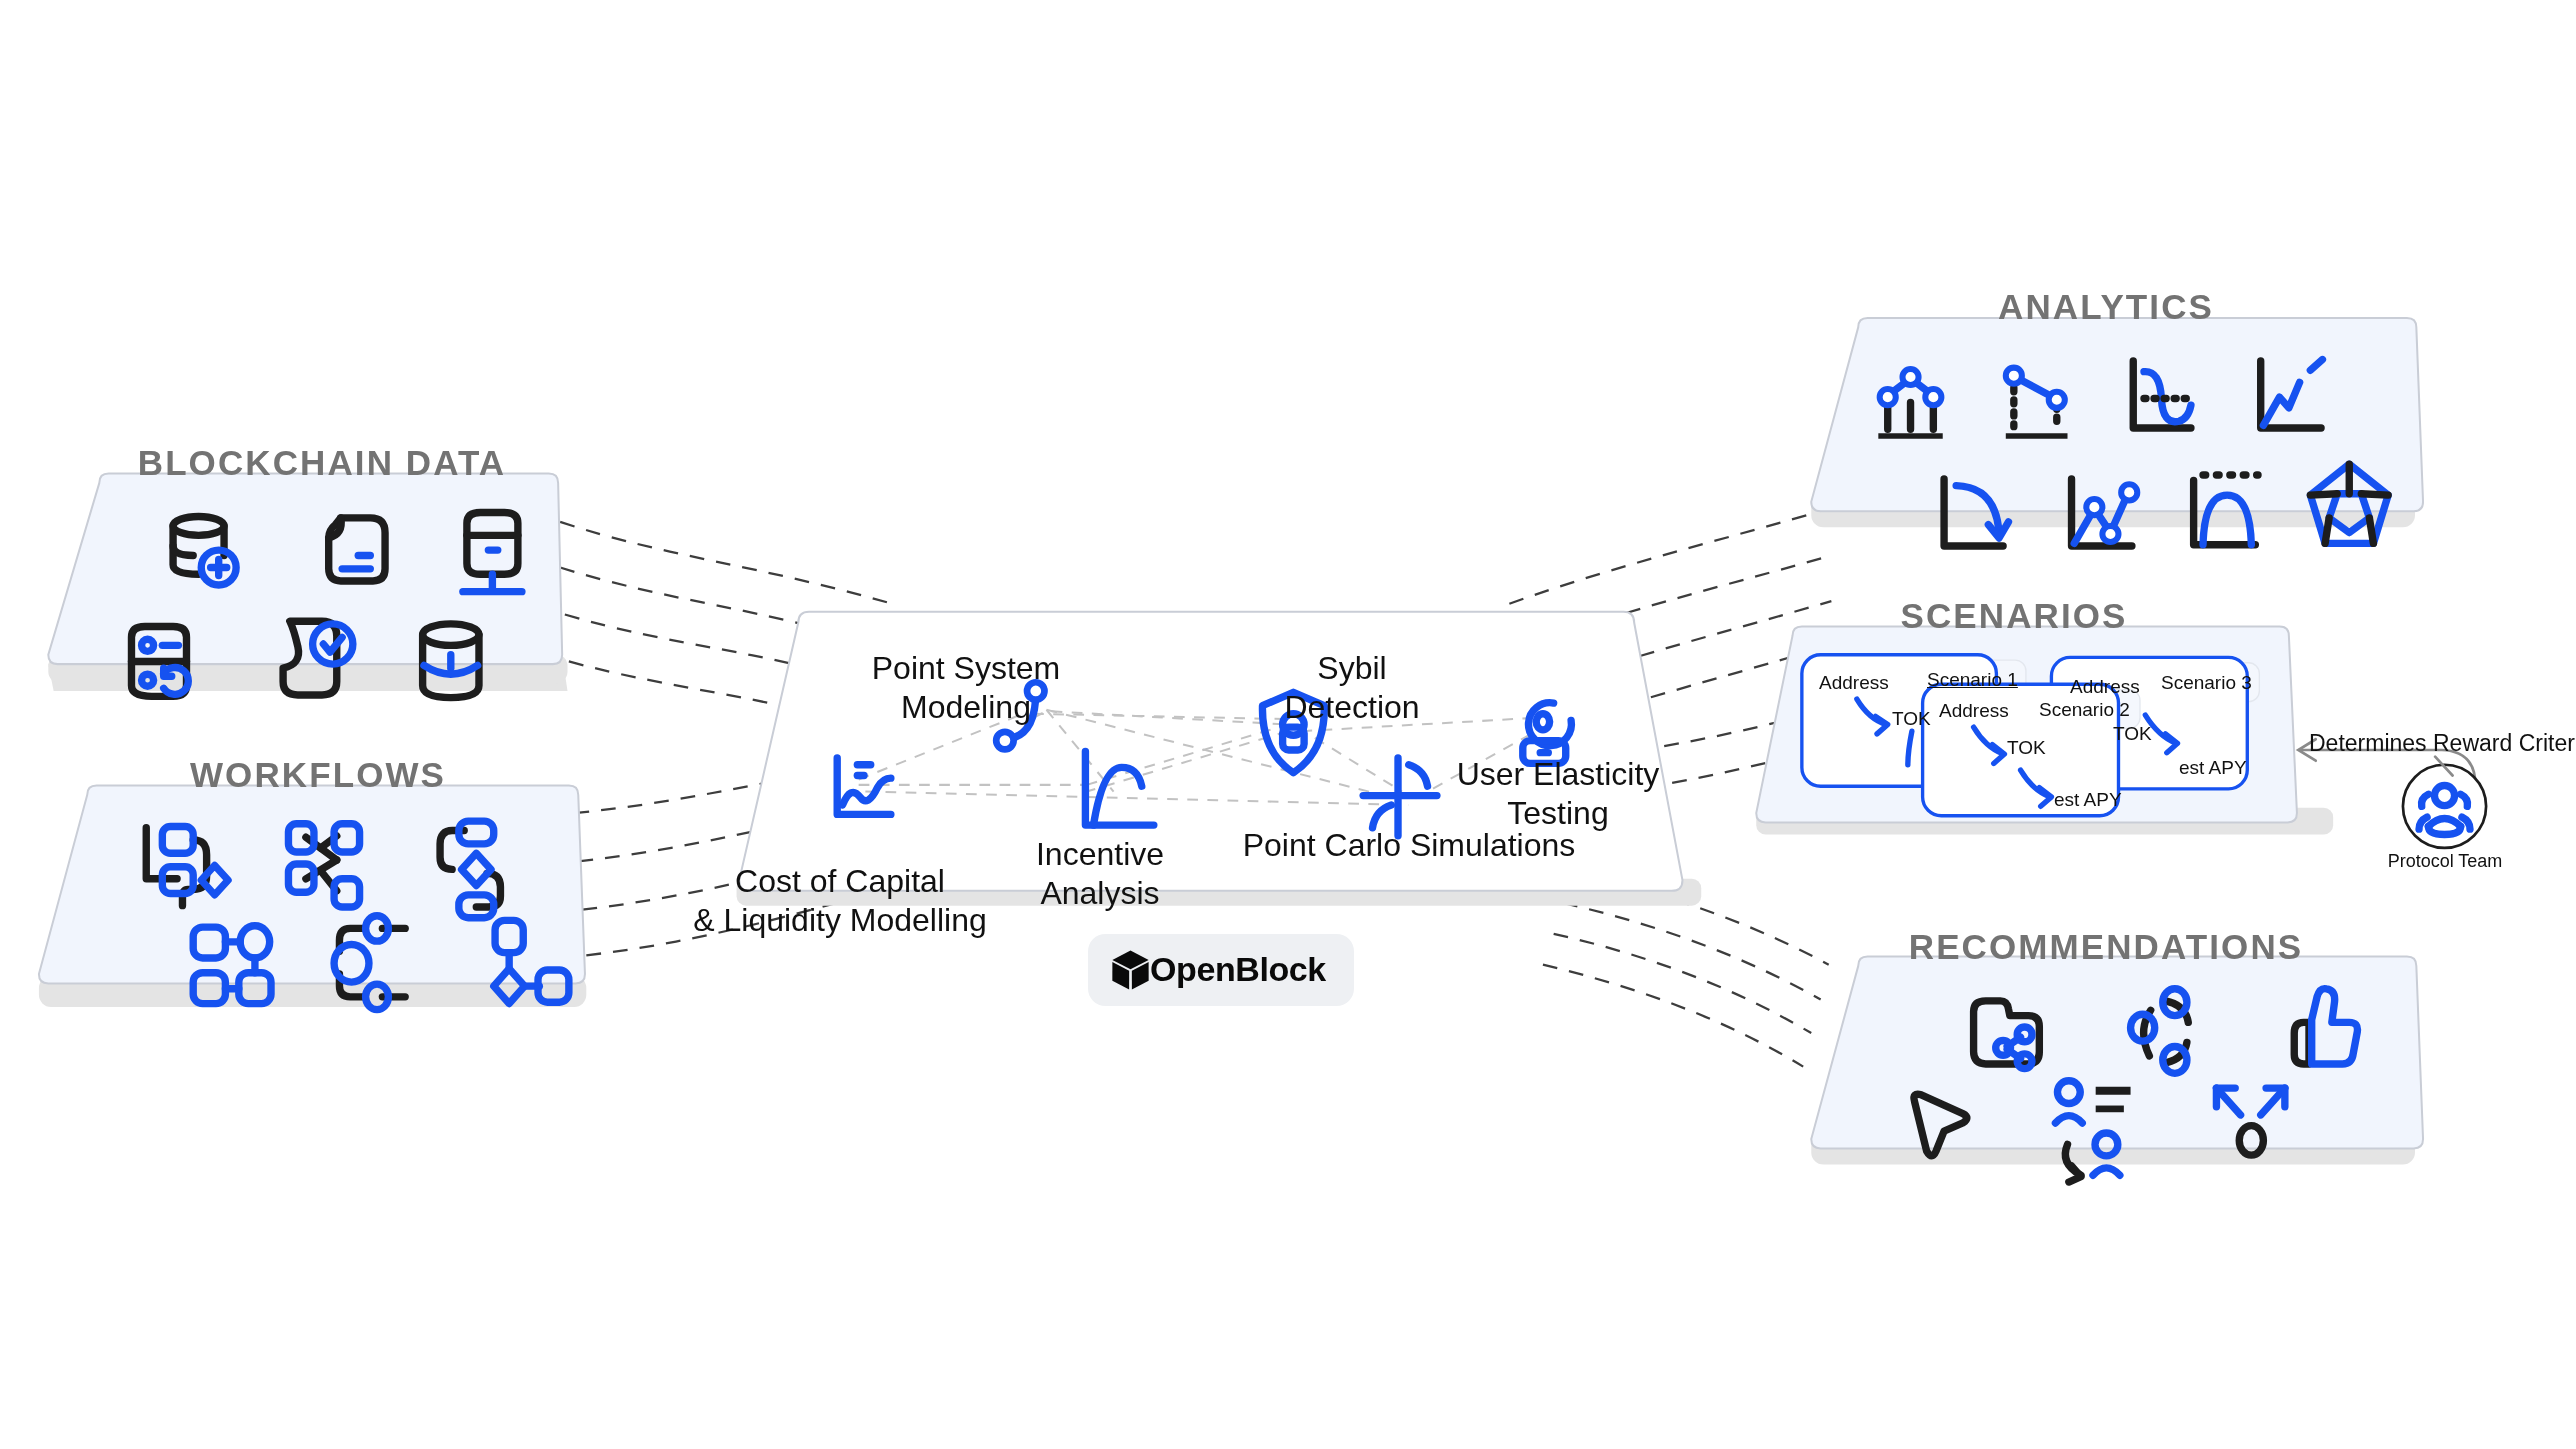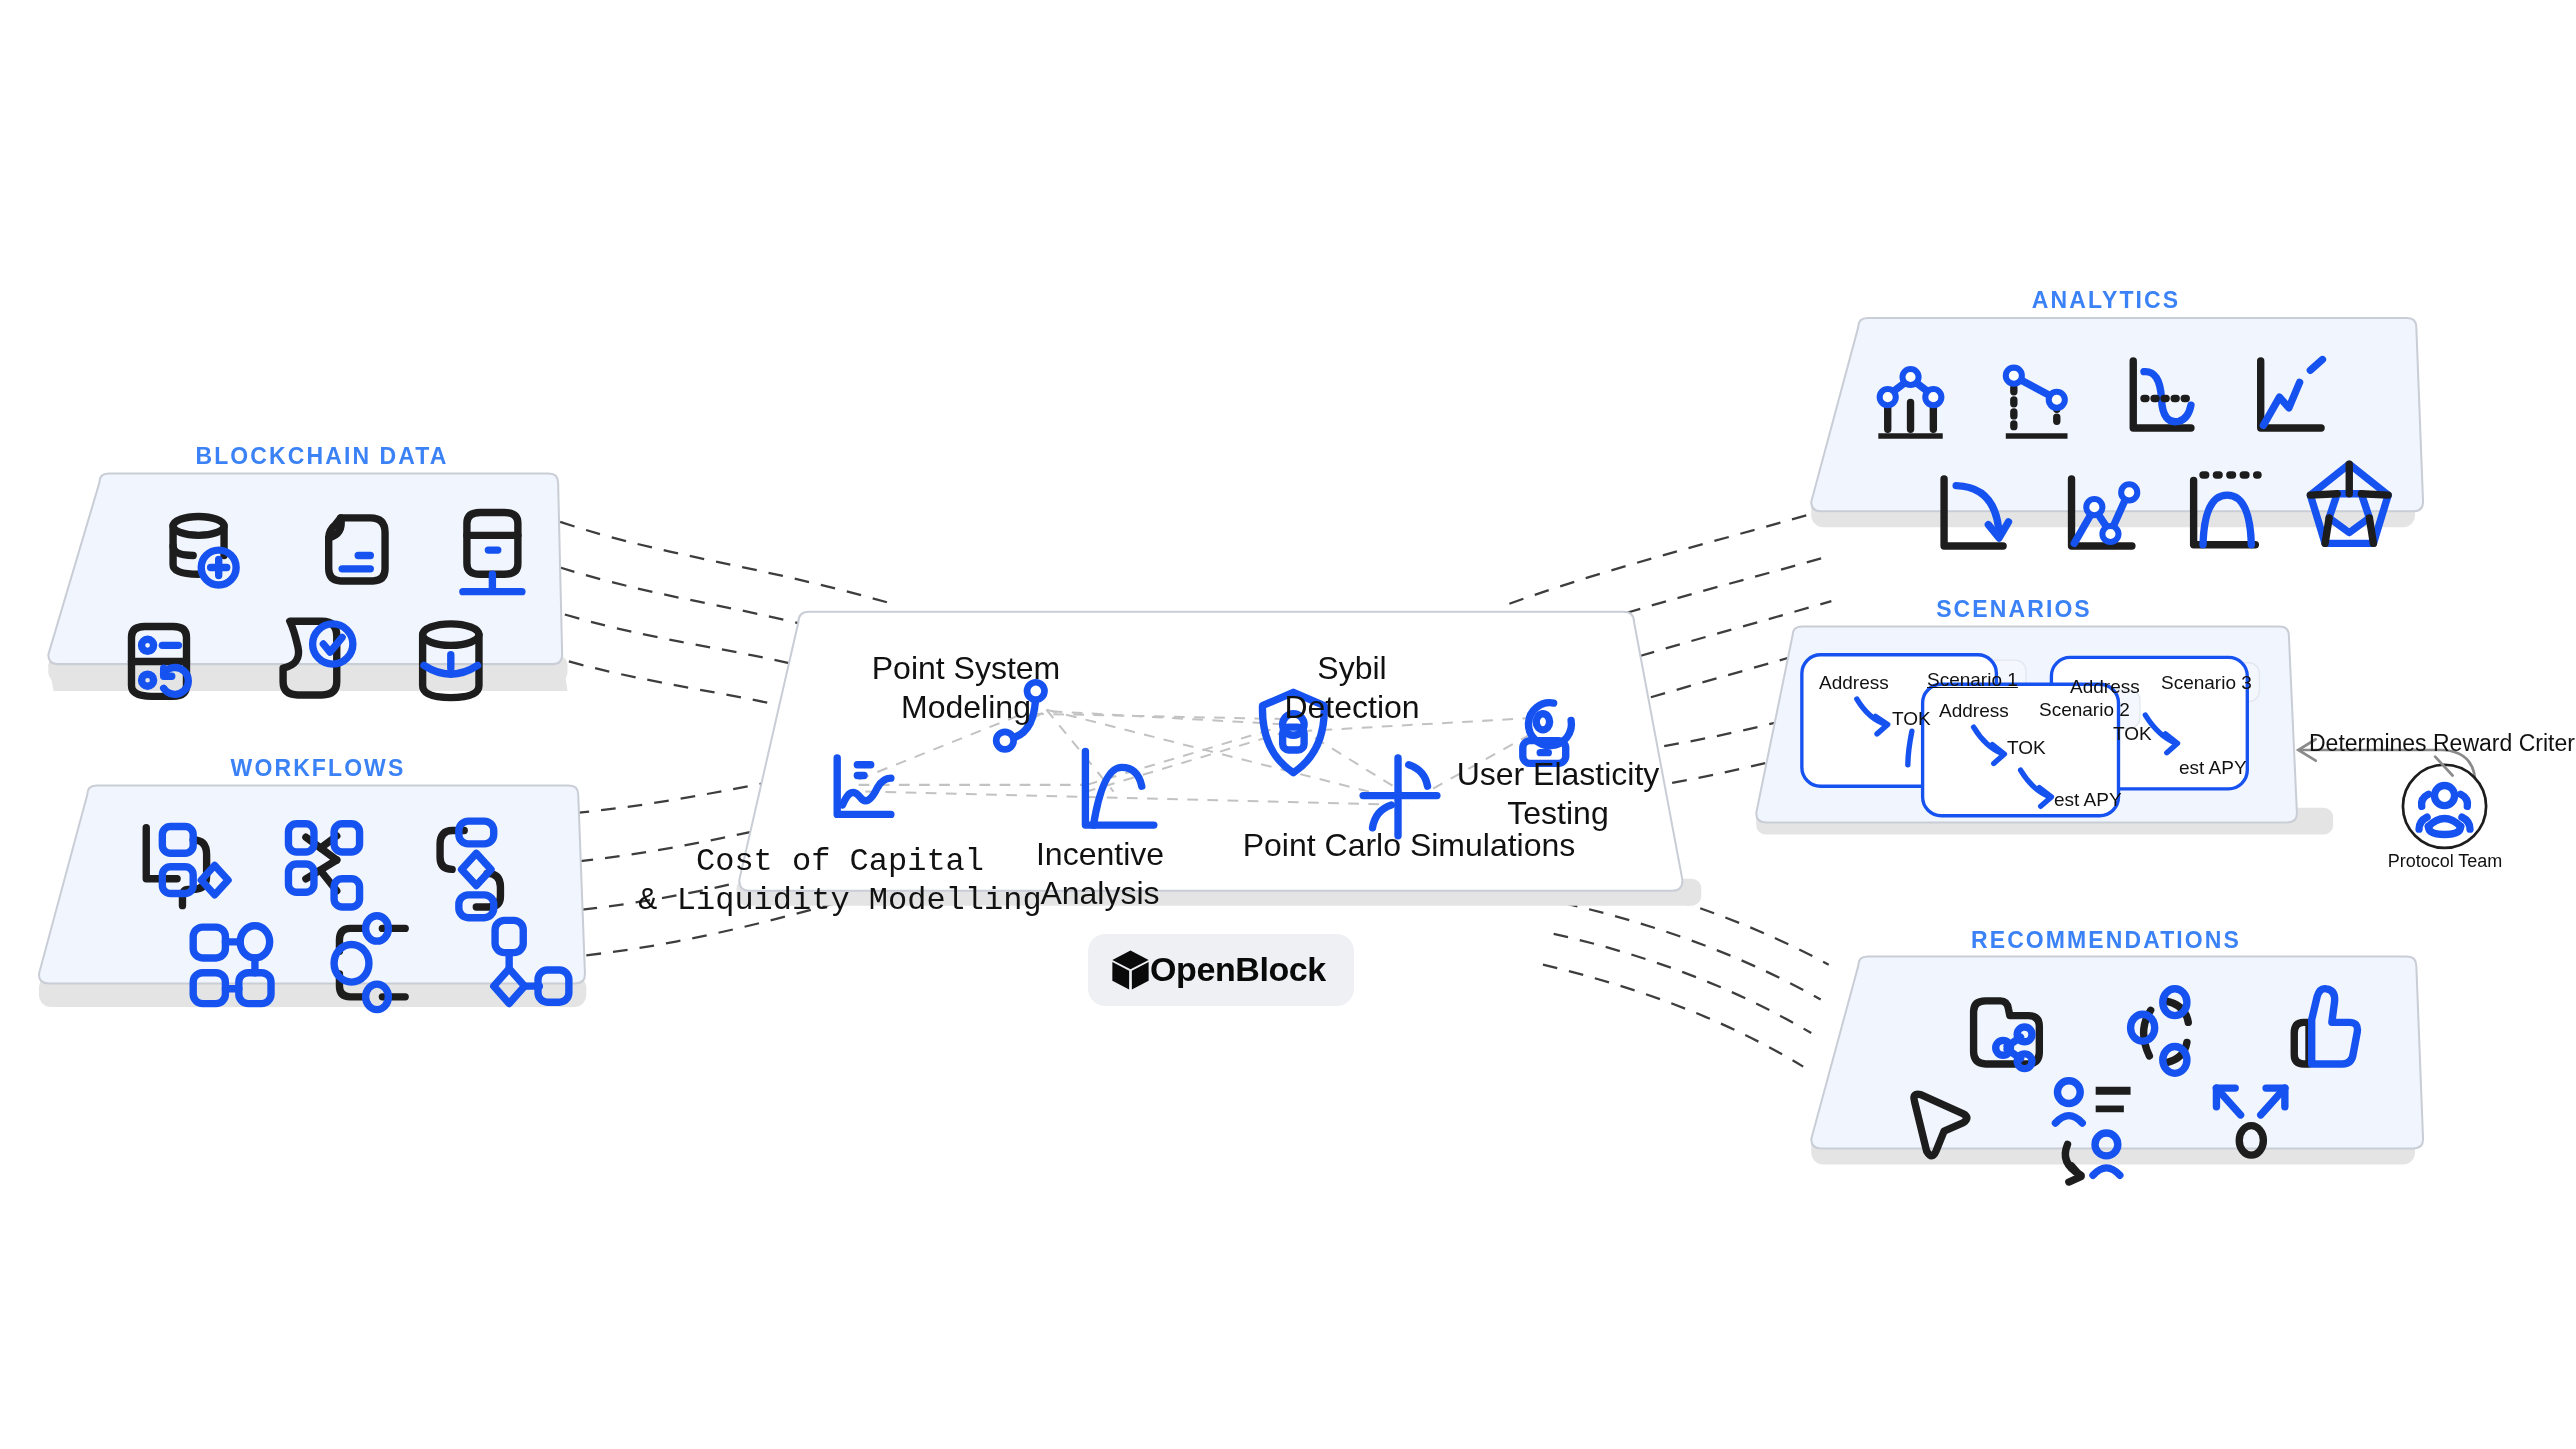--- a/index.html
+++ b/index.html
@@ -2,22 +2,22 @@
 <html style="font-size:10.7px"><head>
 <meta charset="utf-8">
 <style>
   html,body{margin:0;padding:0;background:#ffffff;}
   body{width:2576px;height:1449px;position:relative;overflow:hidden;
        font-family:"Liberation Sans","DejaVu Sans",sans-serif;}
   #stage{position:absolute;left:0;top:0;width:2576px;height:1449px;}
   svg#scene{position:absolute;left:0;top:0;width:2576px;height:1449px;}
 
   .panel-title{
-    position:absolute;color:#3b82f6;font-weight:700;
-    font-size:23px;letter-spacing:2.1px;white-space:nowrap;
+    position:absolute;color:#737373;font-weight:700;
+    font-size:35px;letter-spacing:2.1px;white-space:nowrap;
     transform:translateX(-50%);text-align:right;
   }
   .node-label{
     position:absolute;color:#111111;font-size:32px;line-height:1.22;
     text-align:center;white-space:nowrap;transform:translateX(-50%);
   }
   .chip-label{
     position:absolute;color:#111111;font-size:19px;white-space:nowrap;
   }
   .logo-badge{
@@ -426,21 +426,21 @@
 
 <div class="panel-title" style="left:2014px;top:596px;">SCENARIOS</div>
 
 <div class="panel-title" style="left:2106px;top:927px;">RECOMMENDATIONS</div>
 
 <div class="node-label" style="left:966px;top:649px;">
   <div>Point System</div>
   <div>Modeling</div>
 </div>
 
-<div class="node-label" style="left:840px;top:842px;font-family:Liberation Mono, monospace;">
+<div class="node-label" style="left:840px;top:862px;">
   <div>Cost of Capital</div>
   <div>&amp; Liquidity Modelling</div>
 </div>
 
 <div class="node-label" style="left:1100px;top:835px;">
   <div>Incentive</div>
   <div>Analysis</div>
 </div>
 
 <div class="node-label" style="left:1352px;top:649px;">

